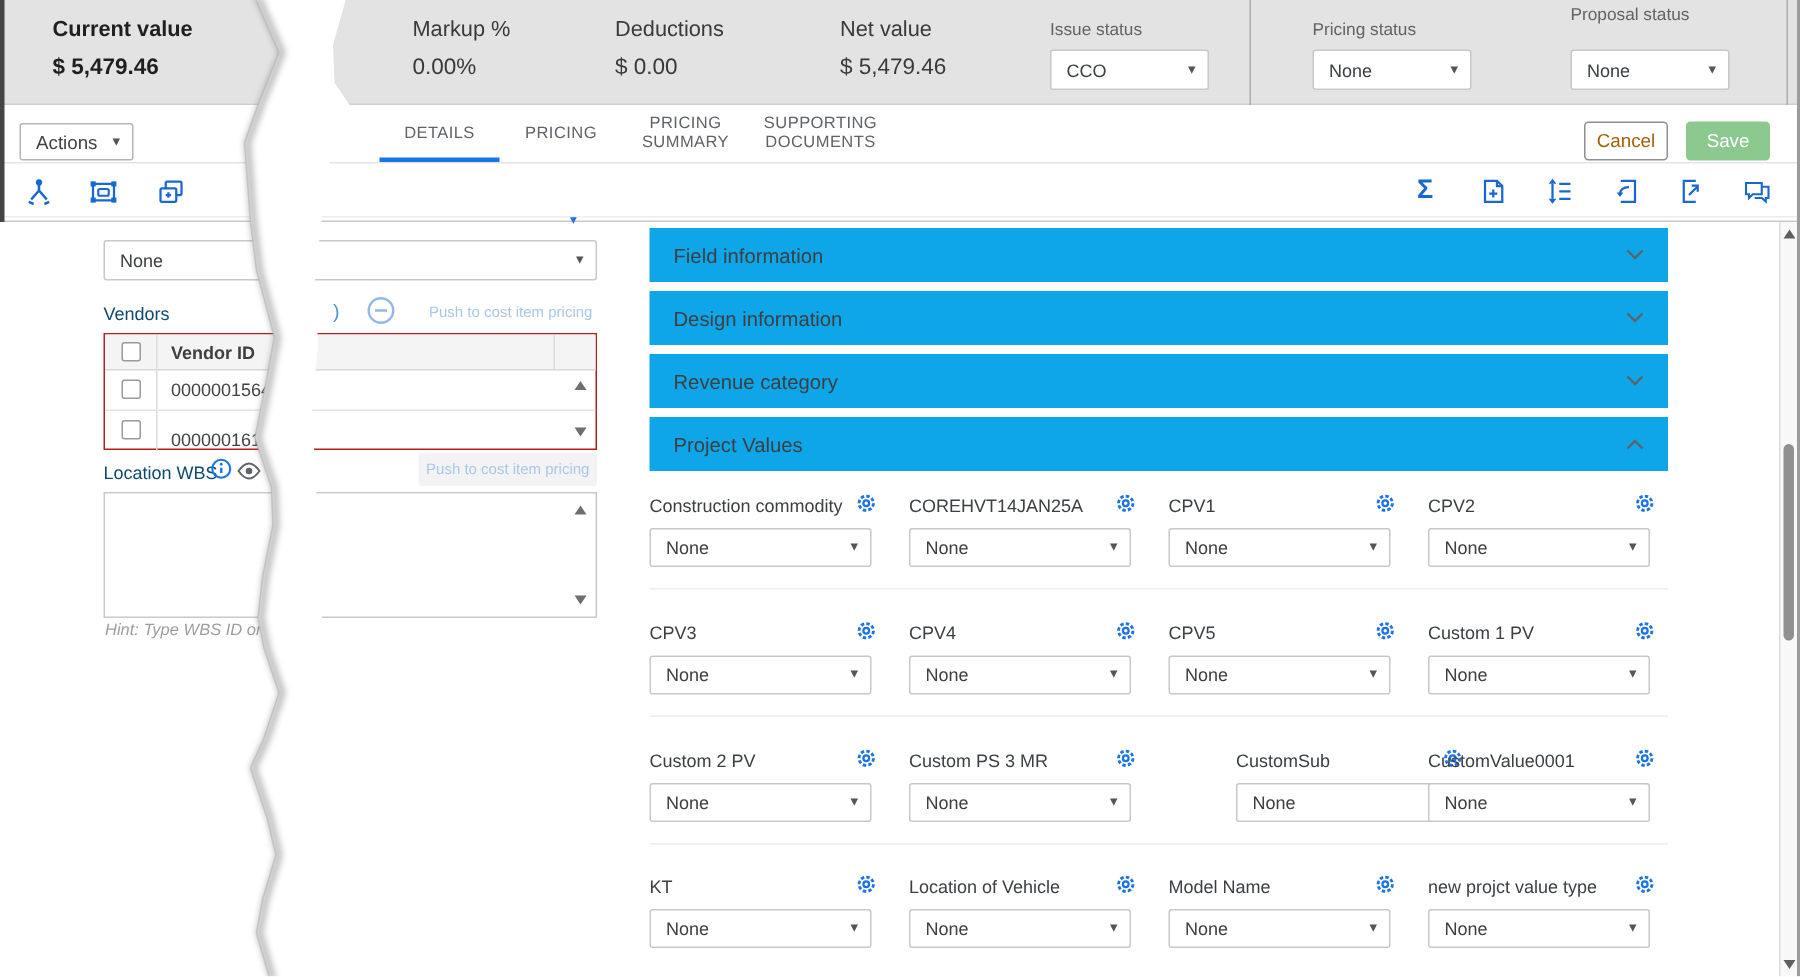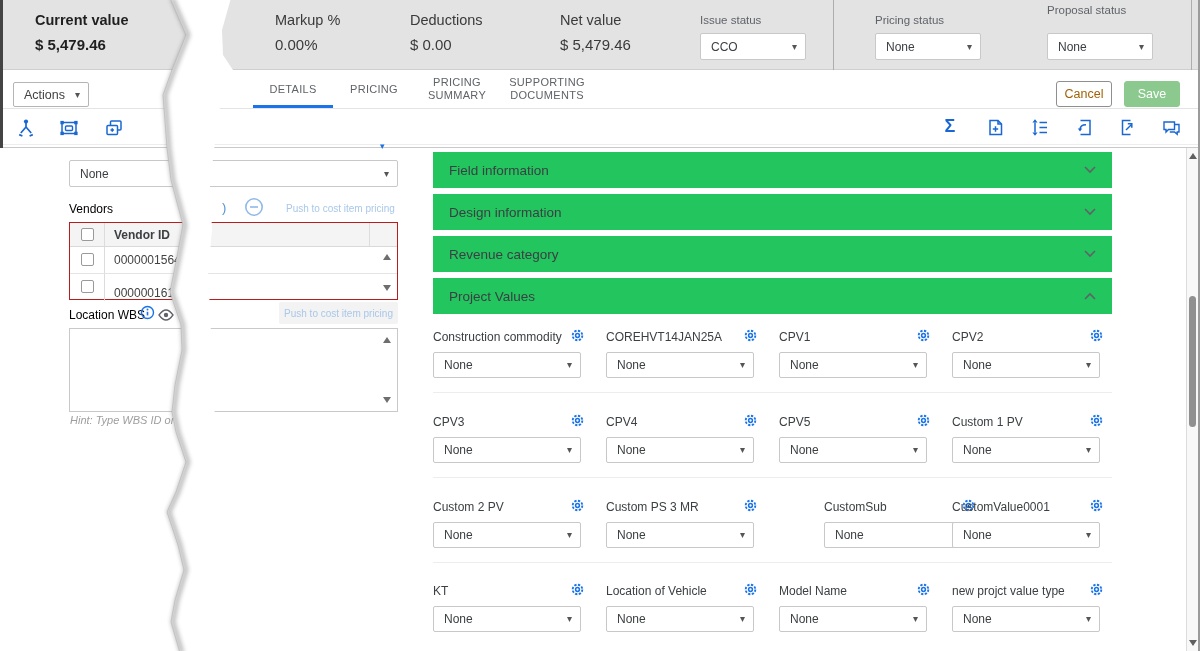--- a/index.html
+++ b/index.html
@@ -32,37 +32,37 @@
   .tab.active::after { content:""; position:absolute; left:0; right:0; bottom:0; height:3px; background:#1a73e8; }
   .btn { border-radius:3px; font-size:12.5px; display:flex; align-items:center; justify-content:center; }
   .btn-cancel { left:1056px; top:81px; width:56px; height:26px; background:#fff; border:1px solid #8f8f8f; color:#a16207; }
   .btn-save { left:1124px; top:81px; width:56px; height:26px; background:#8bc98e; border:1px solid #8bc98e; color:#fff; }
 
   .rule { left:0; width:1200px; height:1px; }
   .icon-btn { width:22px; height:22px; display:flex; align-items:center; justify-content:center; }
   .sigma { font-size:18px; font-weight:bold; color:#1967d2; line-height:1; }
 
   
-  .small-label { font-size:12px; color:#000000; }
+  .small-label { font-size:12px; color:#0c4a6e; }
   .link-pale { font-size:10px; color:#a9c7e9; }
   .paren { font-size:13px; color:#5191d6; }
   .chip { background:#f3f3f3; border-radius:2px; display:flex; align-items:center; justify-content:center; }
   .vtable { left:69px; top:222px; width:329px; height:78px; border:1px solid #b91c1c; background:#fff; }
   .vhead { position:absolute; left:0; top:0; width:100%; height:24px; background:#f4f4f4; border-bottom:1px solid #d9d9d9; }
   .vrow { position:absolute; left:0; width:100%; height:27px; border-bottom:1px solid #e4e4e4; }
   .cb { width:13px; height:13px; border:1.5px solid #9a9a9a; border-radius:2px; background:#fff; }
   .cell-text { font-size:12px; color:#424242; }
   .coldiv { position:absolute; top:0; bottom:0; width:1px; background:#dcdcdc; }
   .wbs-box { left:69px; top:328px; width:329px; height:84px; border:1px solid #c9c9c9; background:#fff; }
   .hint { font-size:11px; font-style:italic; color:#9e9e9e; }
   .tri-up { width:0; height:0; border-left:4px solid transparent; border-right:4px solid transparent; border-bottom:6px solid #6e6e6e; }
   .tri-dn { width:0; height:0; border-left:4px solid transparent; border-right:4px solid transparent; border-top:6px solid #6e6e6e; }
 
   
-  .acc { left:433px; width:679px; height:36px; background:#22c55e; display:flex; align-items:center;
+  .acc { left:433px; width:679px; height:36px; background:#0ea5e9; display:flex; align-items:center;
     justify-content:space-between; padding:0 16px; font-size:13.5px; color:#3c4043; }
   .pv-cell { width:160px; height:50px; }
   .pv-label { position:absolute; left:0; top:0; font-size:12px; color:#3c4043; white-space:nowrap; }
   .pv-gear { position:absolute; left:137px; top:-2px; }
   .pv-select { position:absolute; left:0; top:22px; width:148px; height:26px; }
   .sep { left:433px; width:679px; height:1px; background:#ededed; }
 
   
   .sb-track { left:1186px; top:148px; width:13px; height:503px; background:#f8f8f8; border-left:1px solid #dcdcdc; }
   .sb-thumb { left:1189px; top:296px; width:7px; height:131px; background:#909090; border-radius:4px; }

